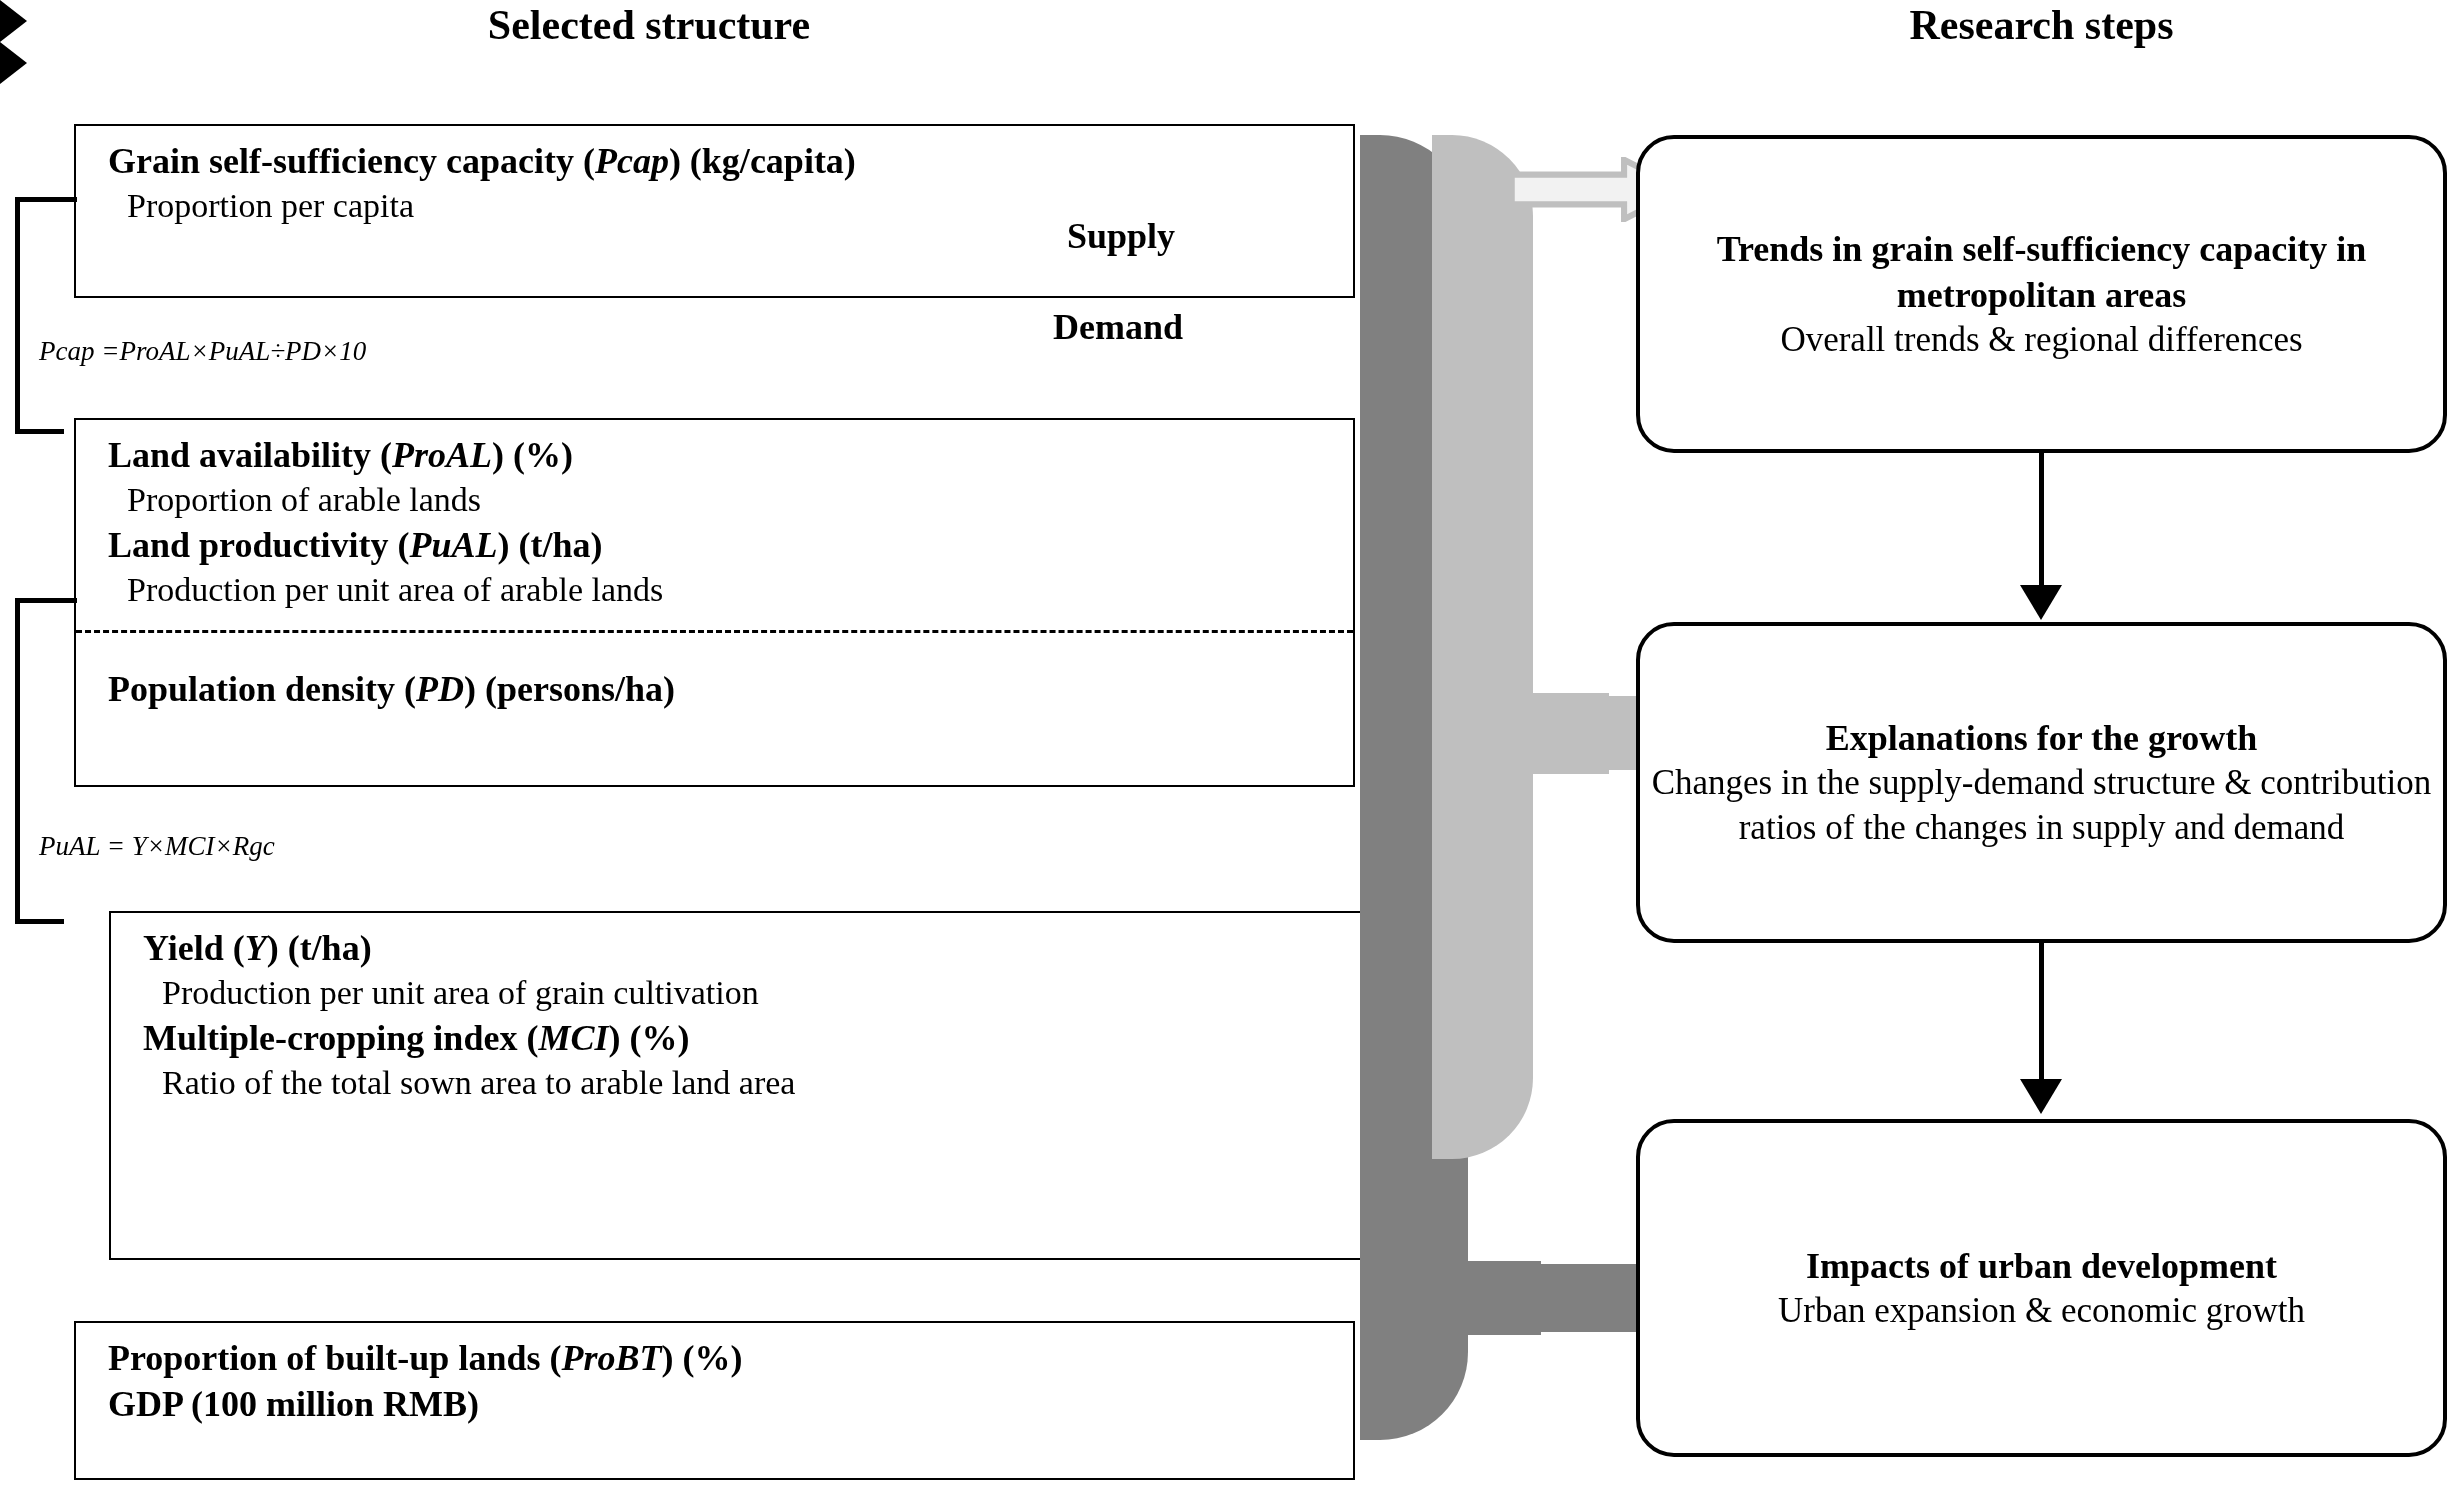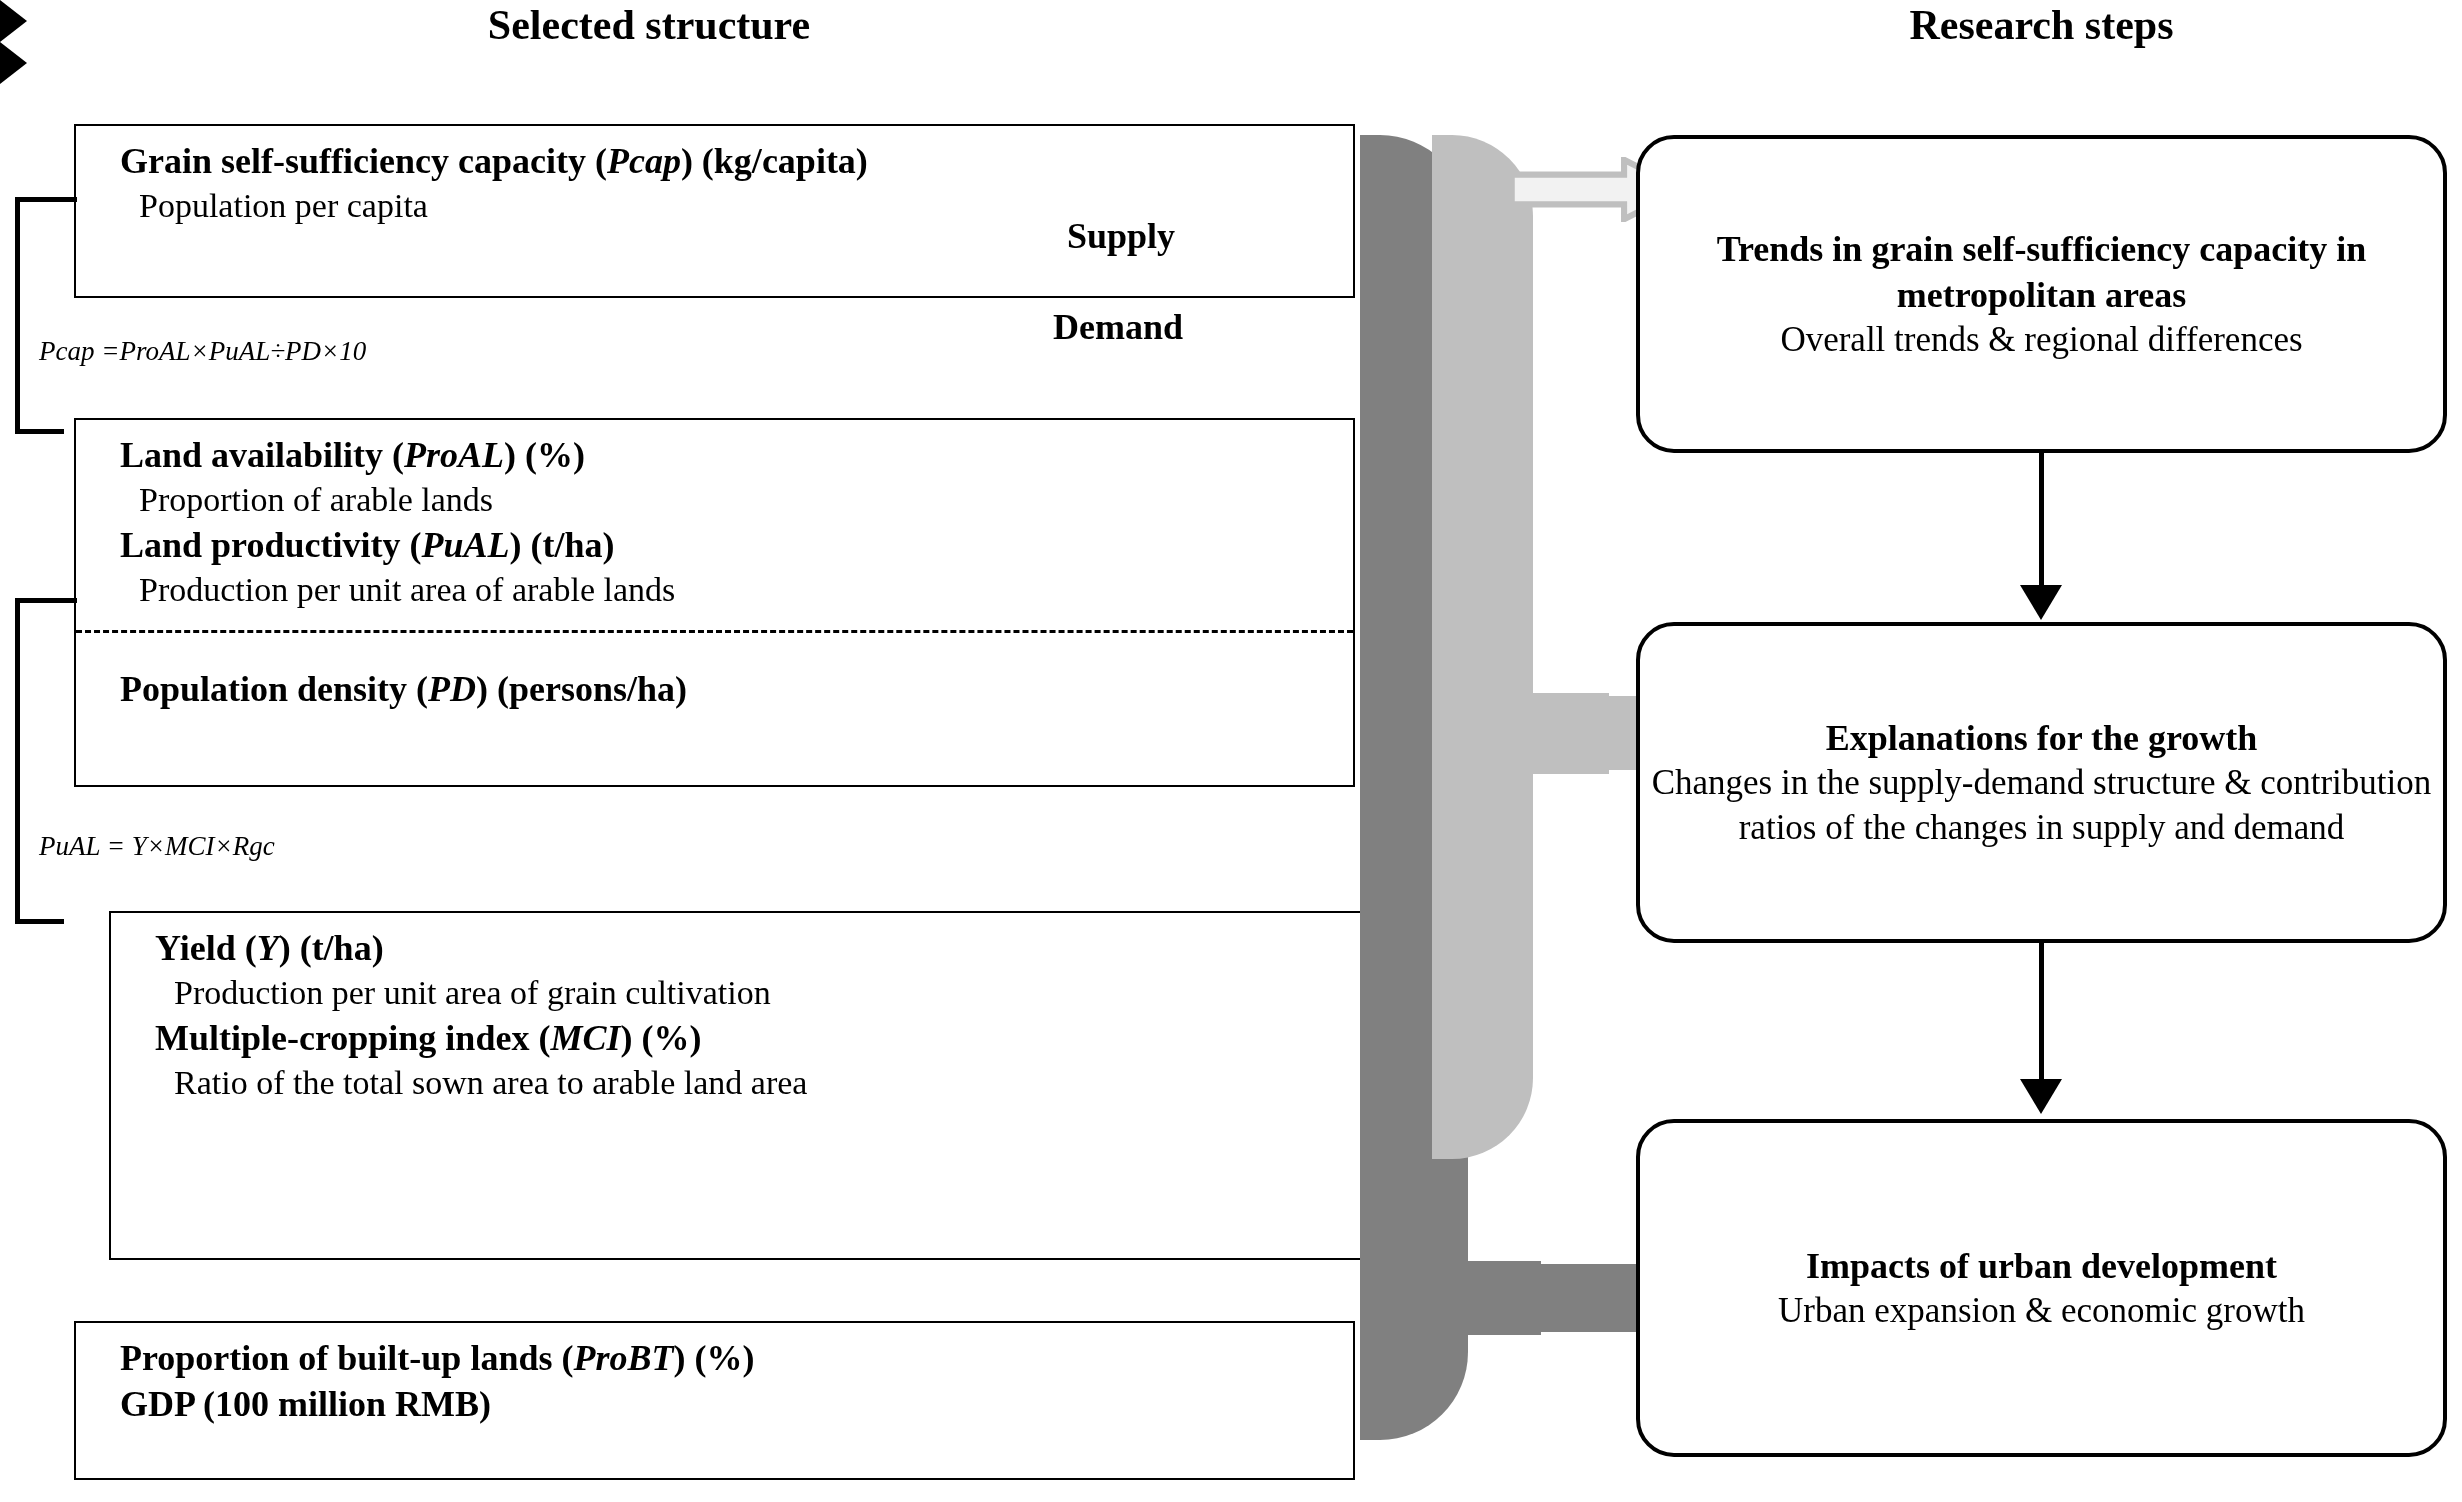--- a/index.html
+++ b/index.html
@@ -18,21 +18,21 @@
   
   .ind-box{
     position:absolute;left:74px;width:1281px;
     border:2.7px solid #000;box-sizing:border-box;background:#fff;
   }
   #box-pcap{top:124px;height:174px;}
   #box-supply{top:418px;height:369px;}
   #box-pual{top:911px;height:349px;margin-left:35px;}
   #box-extra{top:1321px;height:159px;}
 
-  .ind-inner{padding:12px 0 0 44px;}
+  .ind-inner{padding:12px 0 0 32px;}
 
   .ind-title{font-weight:bold;font-size:36px;line-height:1.28;white-space:nowrap;}
   .ind-desc {font-size:34px;line-height:1.28;padding-left:19px;white-space:nowrap;}
   .ital{font-style:italic;}
 
   
   .side-label{
     position:absolute;font-weight:bold;font-size:36px;white-space:nowrap;
   }
   #label-supply{left:1067px;top:215px;}
@@ -130,21 +130,21 @@
 </style>
 </head>
 <body>
 
 <div class="col-title" id="title-left">Selected structure</div>
 <div class="col-title" id="title-right">Research steps</div>
 
 <div class="ind-box" id="box-pcap">
   <div class="ind-inner">
     <div class="ind-title"><span>Grain self-sufficiency capacity (</span><span class="ital">Pcap</span><span>) (kg/capita)</span></div>
-    <div class="ind-desc">Population per capita</div>
+    <div class="ind-desc">Proportion per capita</div>
   </div>
 </div>
 
 <div class="formula" id="formula-pcap">Pcap =ProAL×PuAL÷PD×10</div>
 
 <div class="ind-box" id="box-supply">
   <div class="ind-inner">
     <div class="ind-title"><span>Land availability (</span><span class="ital">ProAL</span><span>) (%)</span></div>
     <div class="ind-desc">Proportion of arable lands</div>
     <div class="ind-title"><span>Land productivity (</span><span class="ital">PuAL</span><span>) (t/ha)</span></div>

